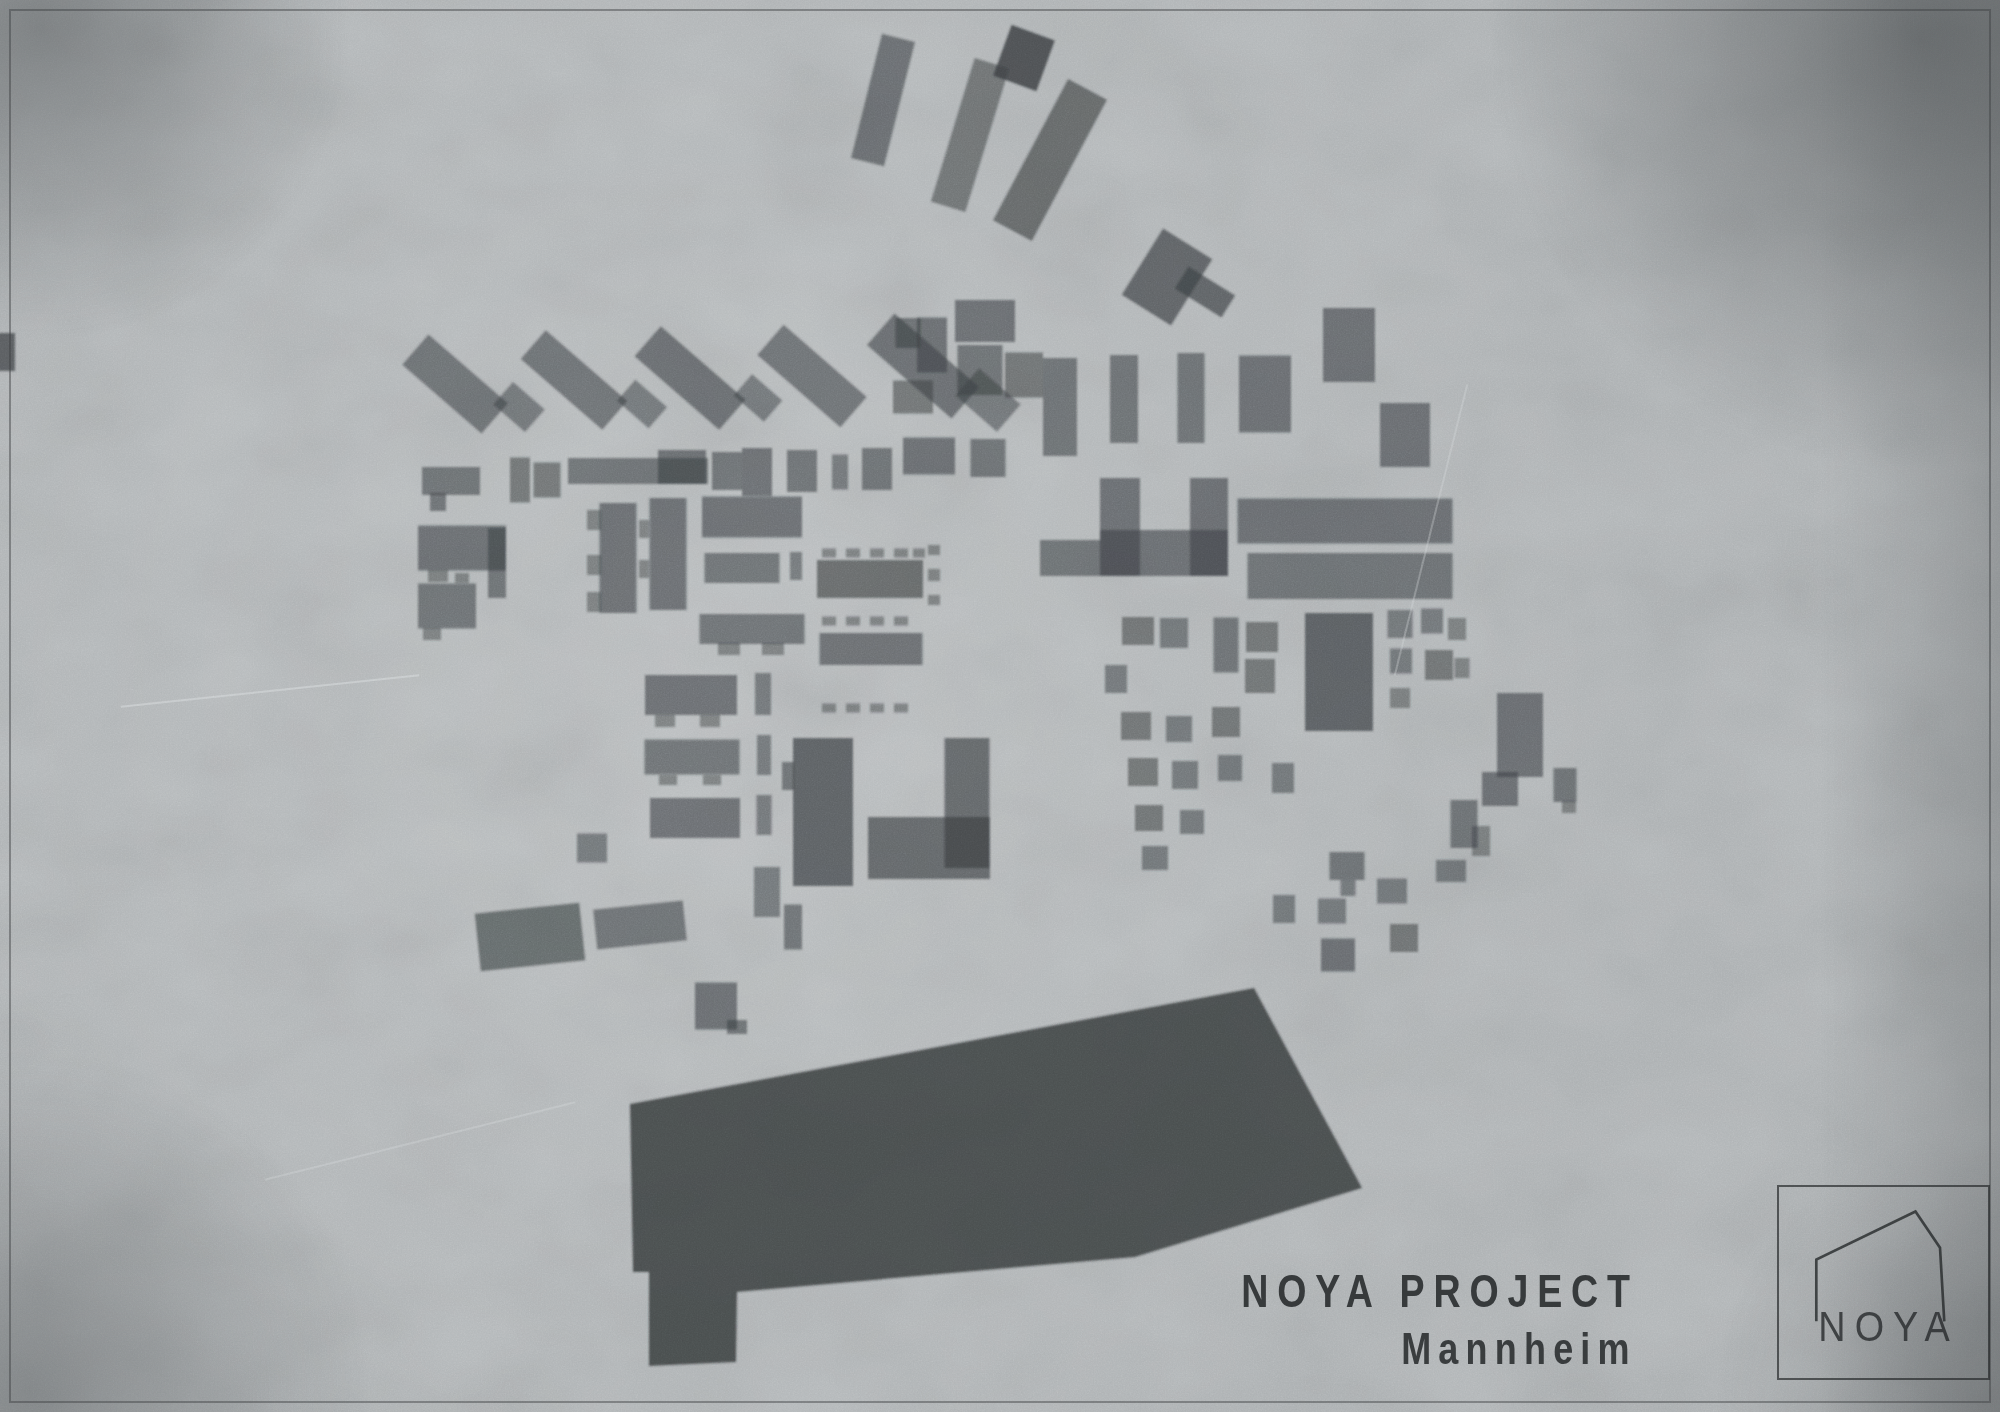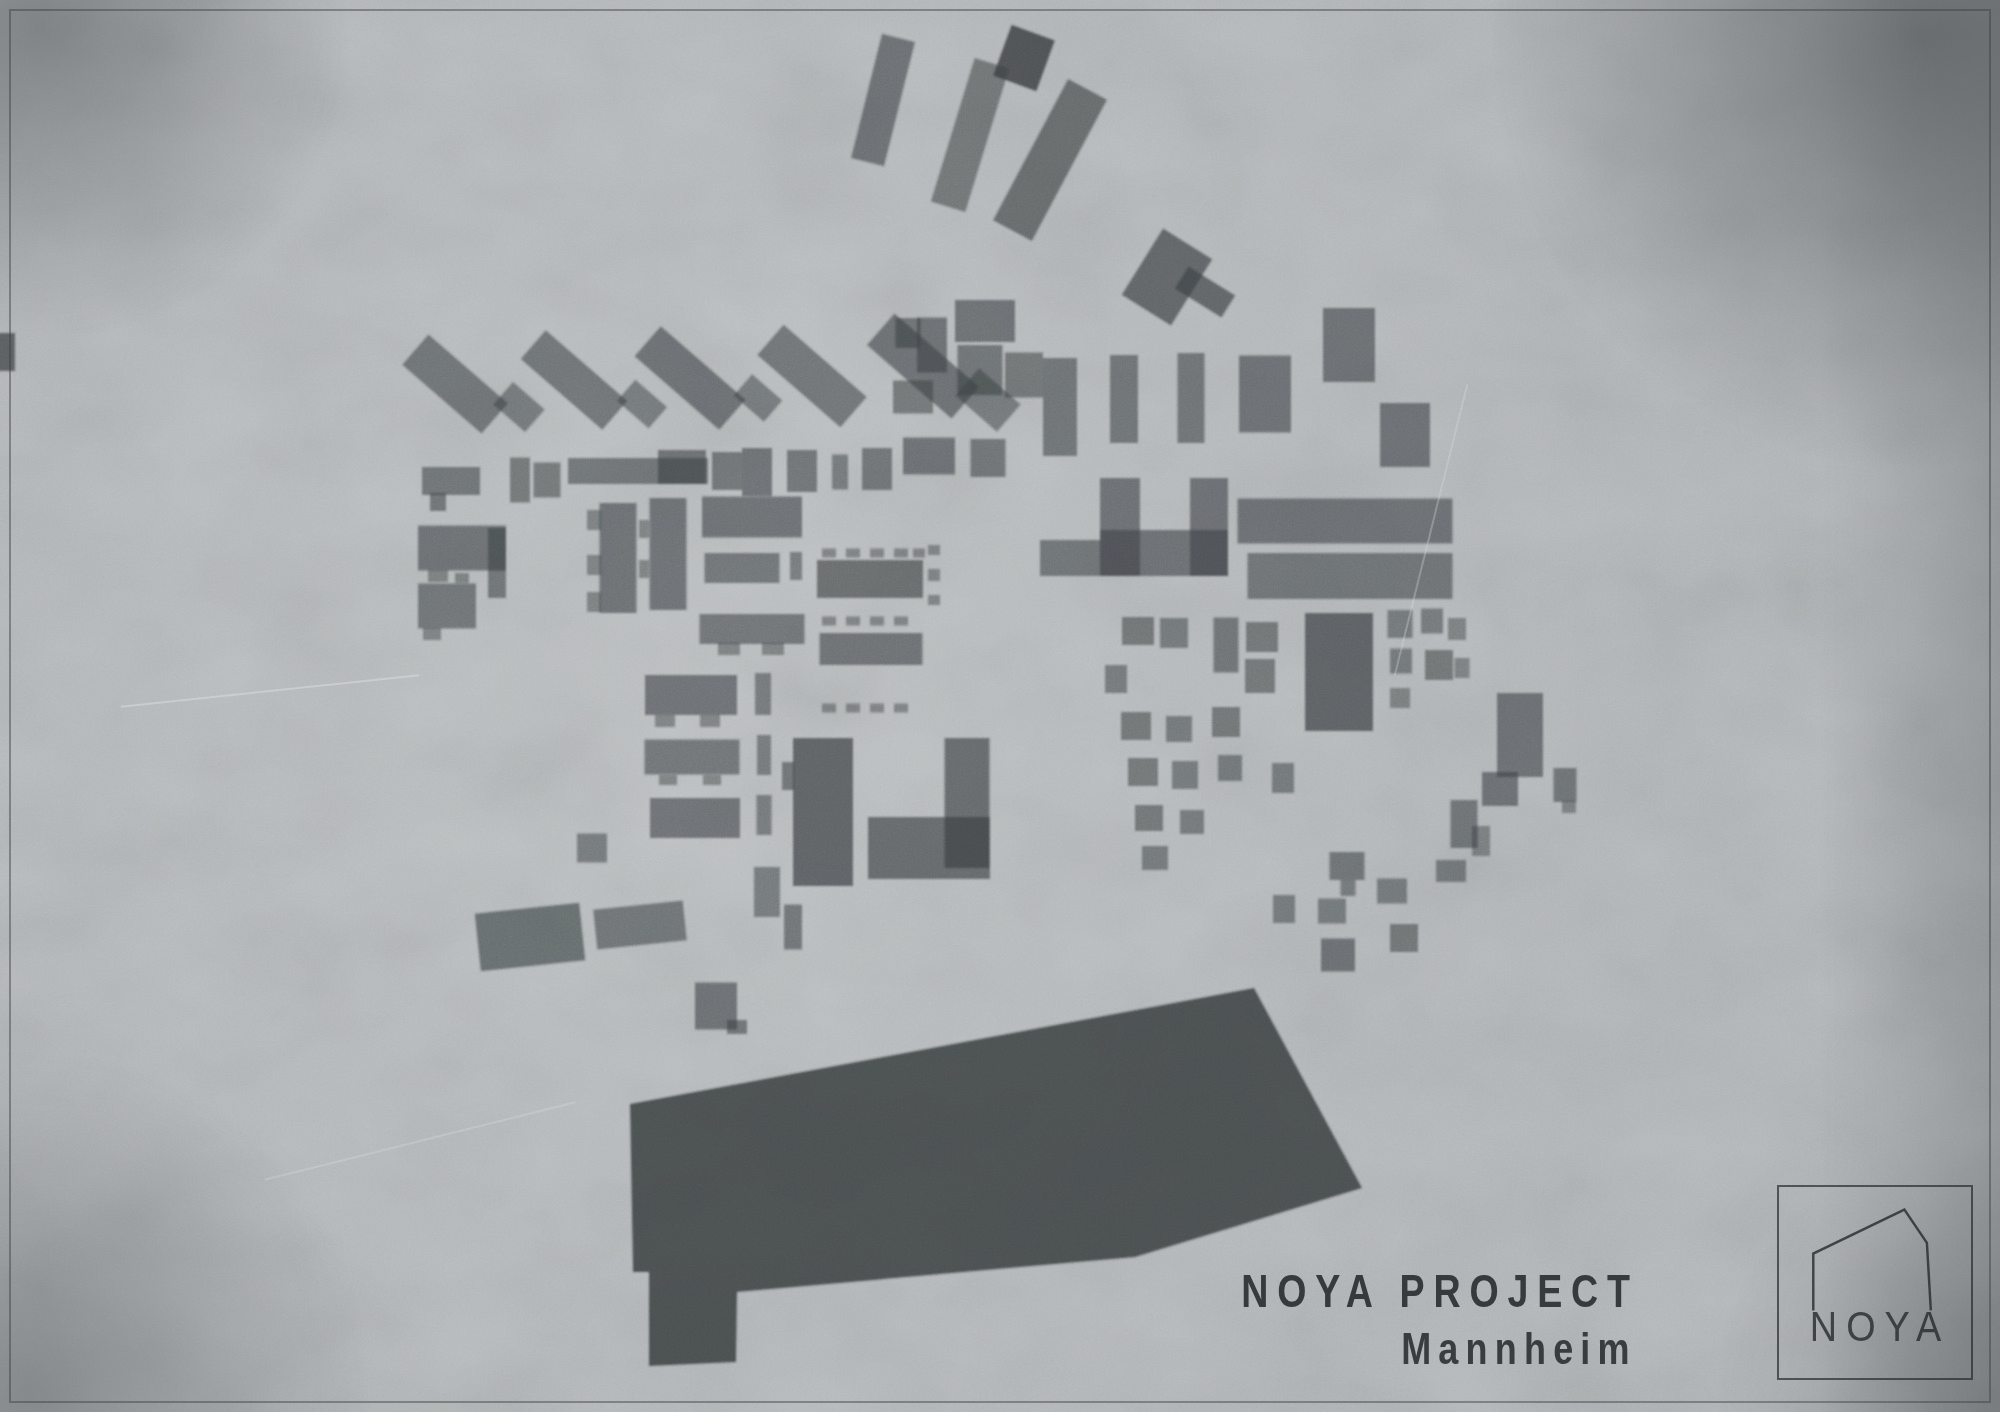--- a/index.html
+++ b/index.html
@@ -14,21 +14,21 @@
   }
   .title-main{
     font-size:47px;font-weight:bold;line-height:46px;letter-spacing:11px;margin-right:-11px;
     transform:scaleX(.8);transform-origin:right center;opacity:.88;white-space:nowrap;
   }
   .title-sub{
     font-size:45px;font-weight:bold;line-height:44px;letter-spacing:9px;margin-right:-9px;
     margin-top:13px;transform:scaleX(.8);transform-origin:right center;opacity:.86;white-space:nowrap;
   }
   .logo{
-    position:absolute;left:1777px;top:1185px;width:196px;height:195px;
+    position:absolute;left:1777px;top:1185px;width:213px;height:195px;
     border:2px solid rgba(38,41,43,.7);box-sizing:border-box;
   }
   .logo svg{position:absolute;inset:0;}
   .logo-text{
     position:absolute;left:0;right:0;top:116px;text-align:center;color:#26292b;
     font-size:42px;font-weight:normal;letter-spacing:10px;margin-right:-10px;opacity:.8;
     transform:scaleX(.9);transform-origin:center;
   }
 </style>
 </head>

